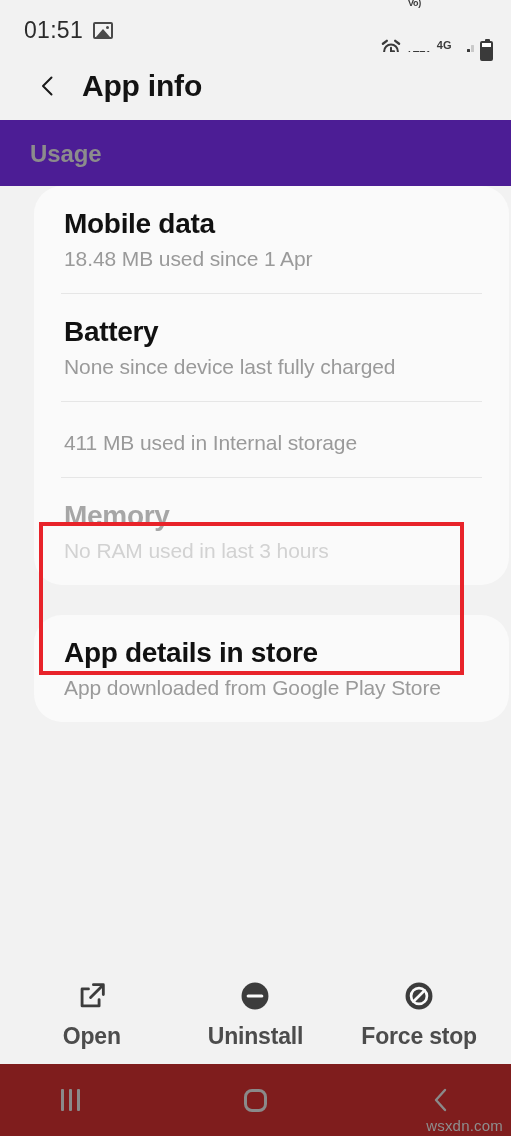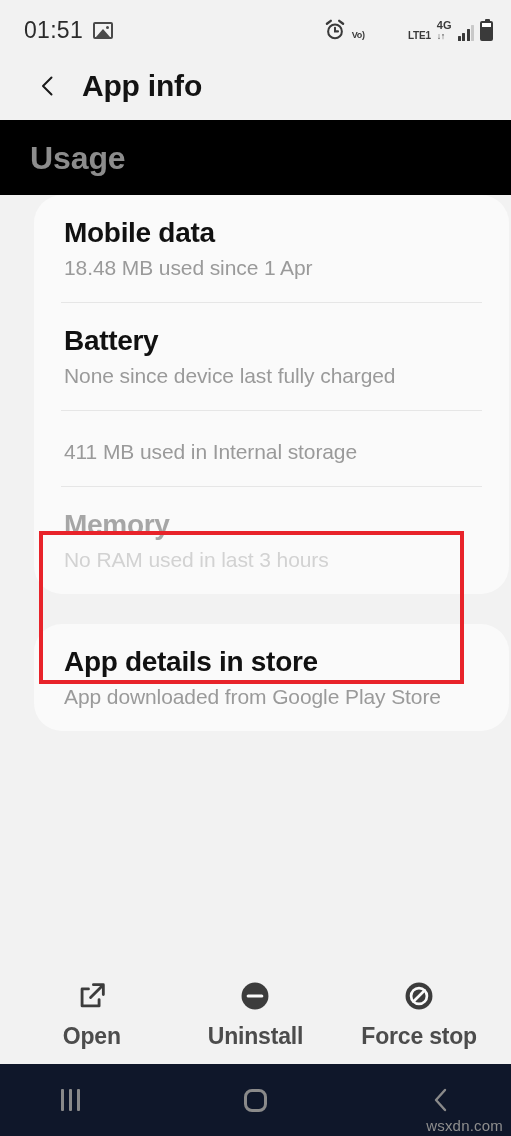--- a/index.html
+++ b/index.html
@@ -71,21 +71,21 @@
     content: "";
     position: absolute;
     right: 2px; top: 2px;
     width: 3px; height: 3px;
     border-radius: 50%;
     background: #4a4a4a;
   }
   .alarm-icon { width: 22px; height: 22px; display: block; }
   .volte {
     display: flex;
-    flex-direction: row;
+    flex-direction: column;
     line-height: 1.0;
     color: #3a3a3a;
     font-size: 10px;
     font-weight: 700;
     letter-spacing: -0.2px;
     gap: 43px;
   }
   .volte span:first-child { font-size: 9px; }
   .netgroup {
     display: flex;
@@ -146,25 +146,25 @@
   .app-title {
     font-size: 30px;
     font-weight: 700;
     color: #131313;
     letter-spacing: -0.2px;
   }
 
   
   .section-label {
     flex: 0 0 auto;
-    font-size: 32px;
+    font-size: 24px;
     font-weight: 700;
     color: #8c8c8c;
     padding: 20px 3px 18px 30px;
-    background: #000000;
+    background: #4c1d95;
     letter-spacing: -0.1px;
   }
 
   
   .content {
     flex: 1 1 auto;
     background: #f2f2f2;
     position: relative;
     margin-left: 32px;
   }
@@ -241,21 +241,21 @@
     color: #4c4c4c;
     letter-spacing: -0.2px;
   }
 
   
   .nav-bar {
     flex: 0 0 72px;
     display: flex;
     align-items: center;
     justify-content: space-around;
-    background: #0f172a;
+    background: #7f1d1d;
     position: relative;
     gap: 44px;
   }
   .nav-btn {
     width: 70px;
     height: 50px;
     display: flex;
     align-items: center;
     justify-content: center;
     cursor: pointer;

